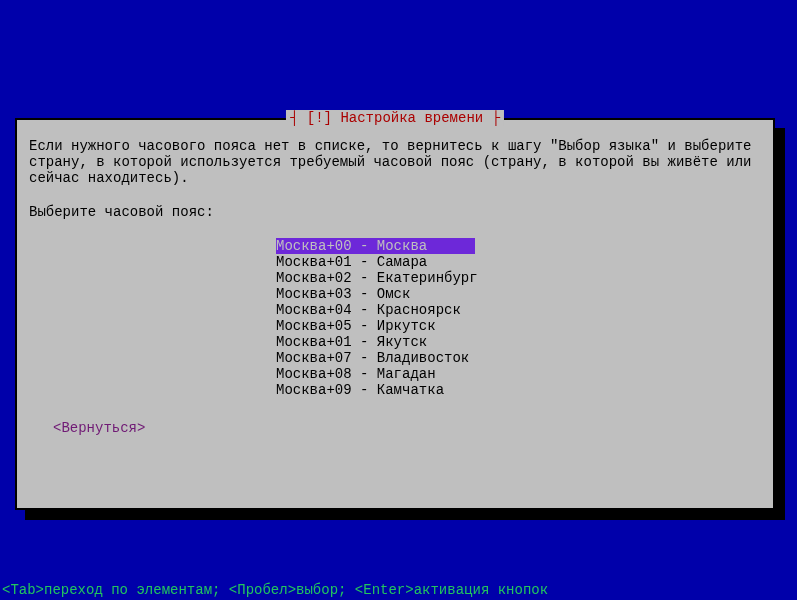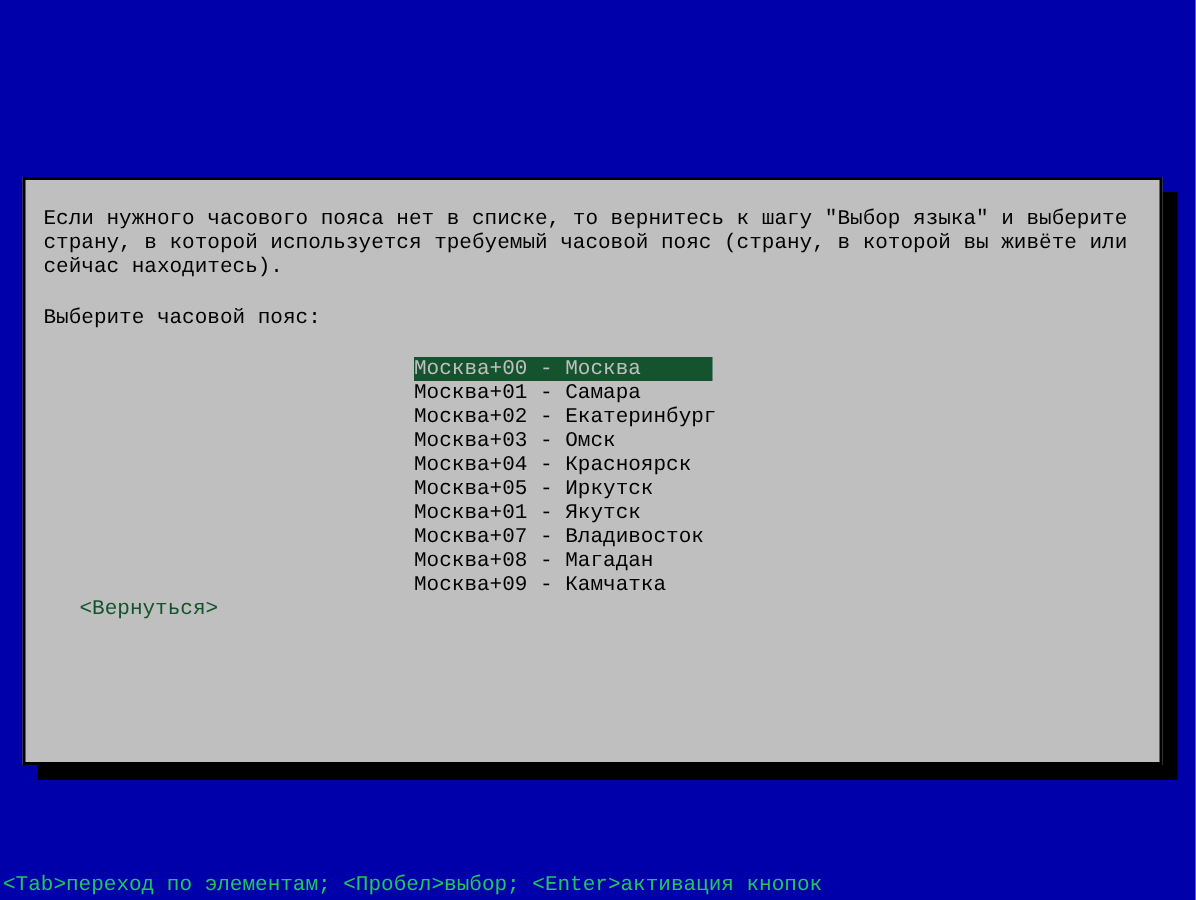--- a/index.html
+++ b/index.html
@@ -66,42 +66,46 @@
     .timezone-item {
       white-space: pre;
       display: inline-block;
       height: 16px;
       line-height: 16px;
     }
     .timezone-row {
       height: 16px;
     }
     .timezone-item.selected {
-      background: #14532d;
+      background: #6d28d9;
       color: #bfbfbf;
       padding-right: 48px;
     }
     .back-button {
+      margin-top: 22px;
       margin-left: 24px;
-      color: #14532d;
+      color: #701a75;
     }
     .status-bar {
       position: absolute;
       bottom: 2px;
       left: 2px;
       color: #22c55e;
       white-space: pre;
     }
   </style>
 </head>
 <body>
 
 <div class="dialog-shadow"></div>
 
 <div class="dialog">
+  <div class="title-bar">
+    <span class="title-marker">┤ </span><span class="title-marker">[!] </span><span class="title-text">Настройка времени</span><span class="title-marker"> ├</span>
+  </div>
 
   <div class="dialog-content">
     <div class="description">Если нужного часового пояса нет в списке, то вернитесь к шагу "Выбор языка" и выберите
 страну, в которой используется требуемый часовой пояс (страну, в которой вы живёте или
 сейчас находитесь).</div>
     <div class="prompt">Выберите часовой пояс:</div>
 
     <div class="timezone-list">
       <div class="timezone-row"><span class="timezone-item selected">Москва+00 - Москва</span></div>
       <div class="timezone-row"><span class="timezone-item">Москва+01 - Самара</span></div>

